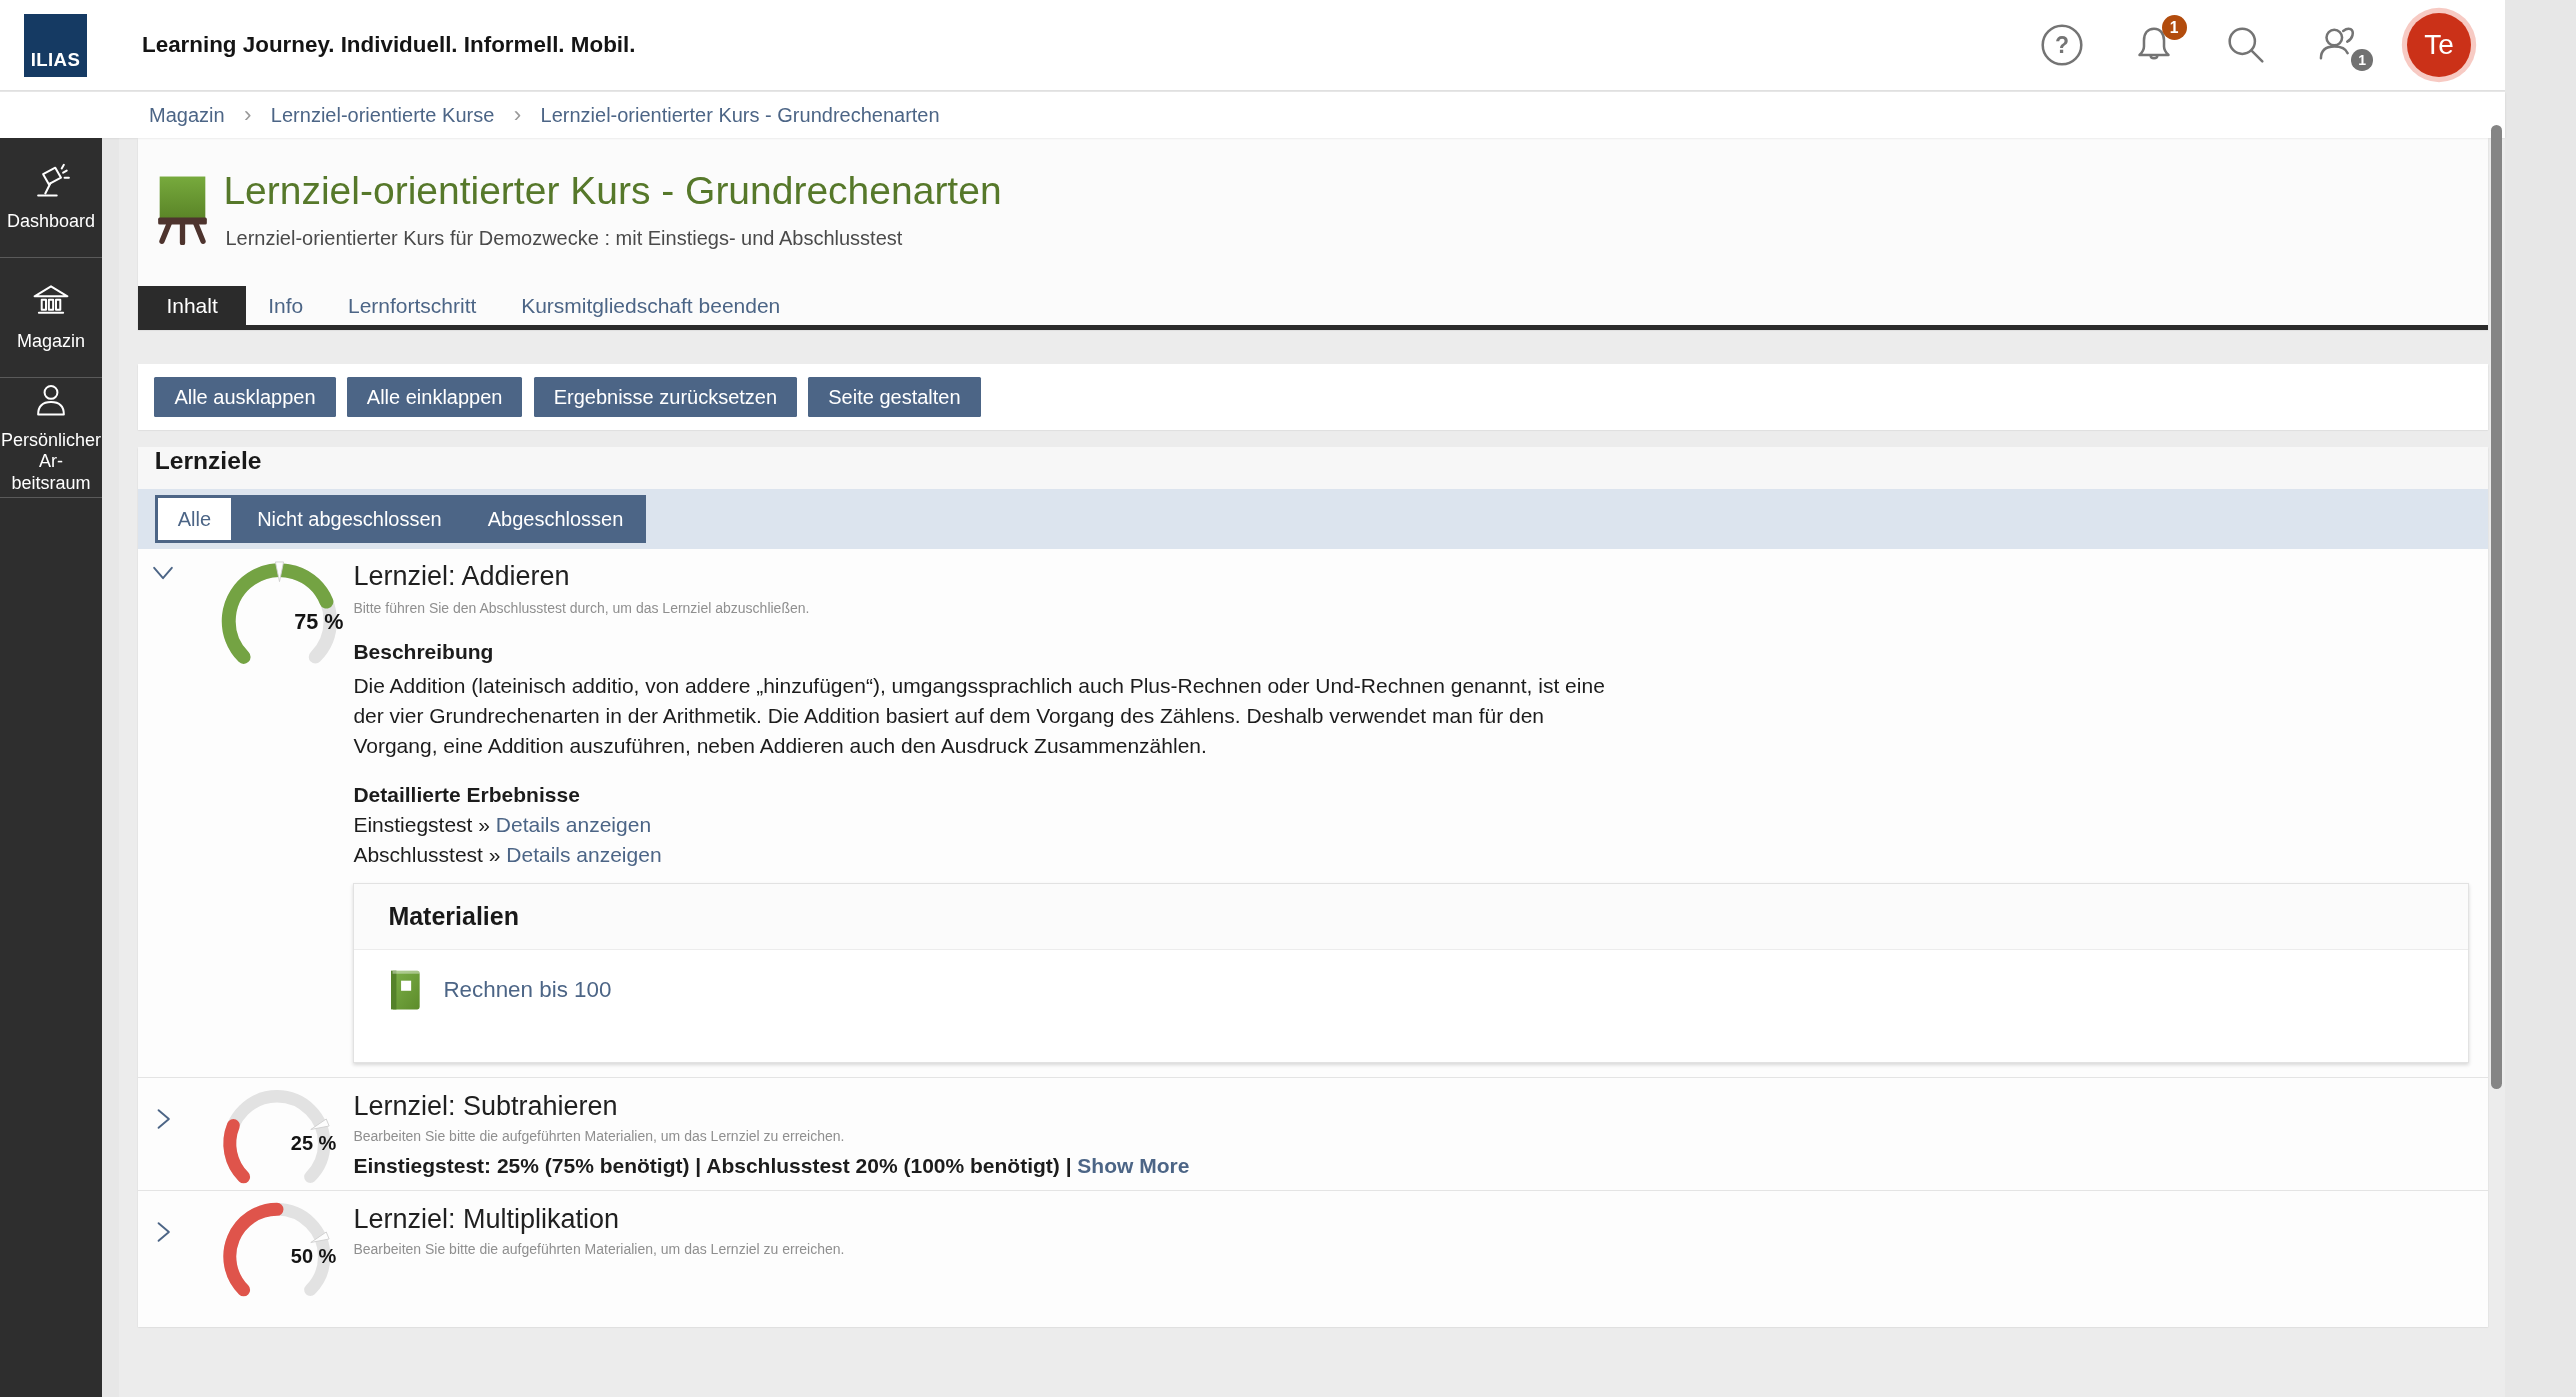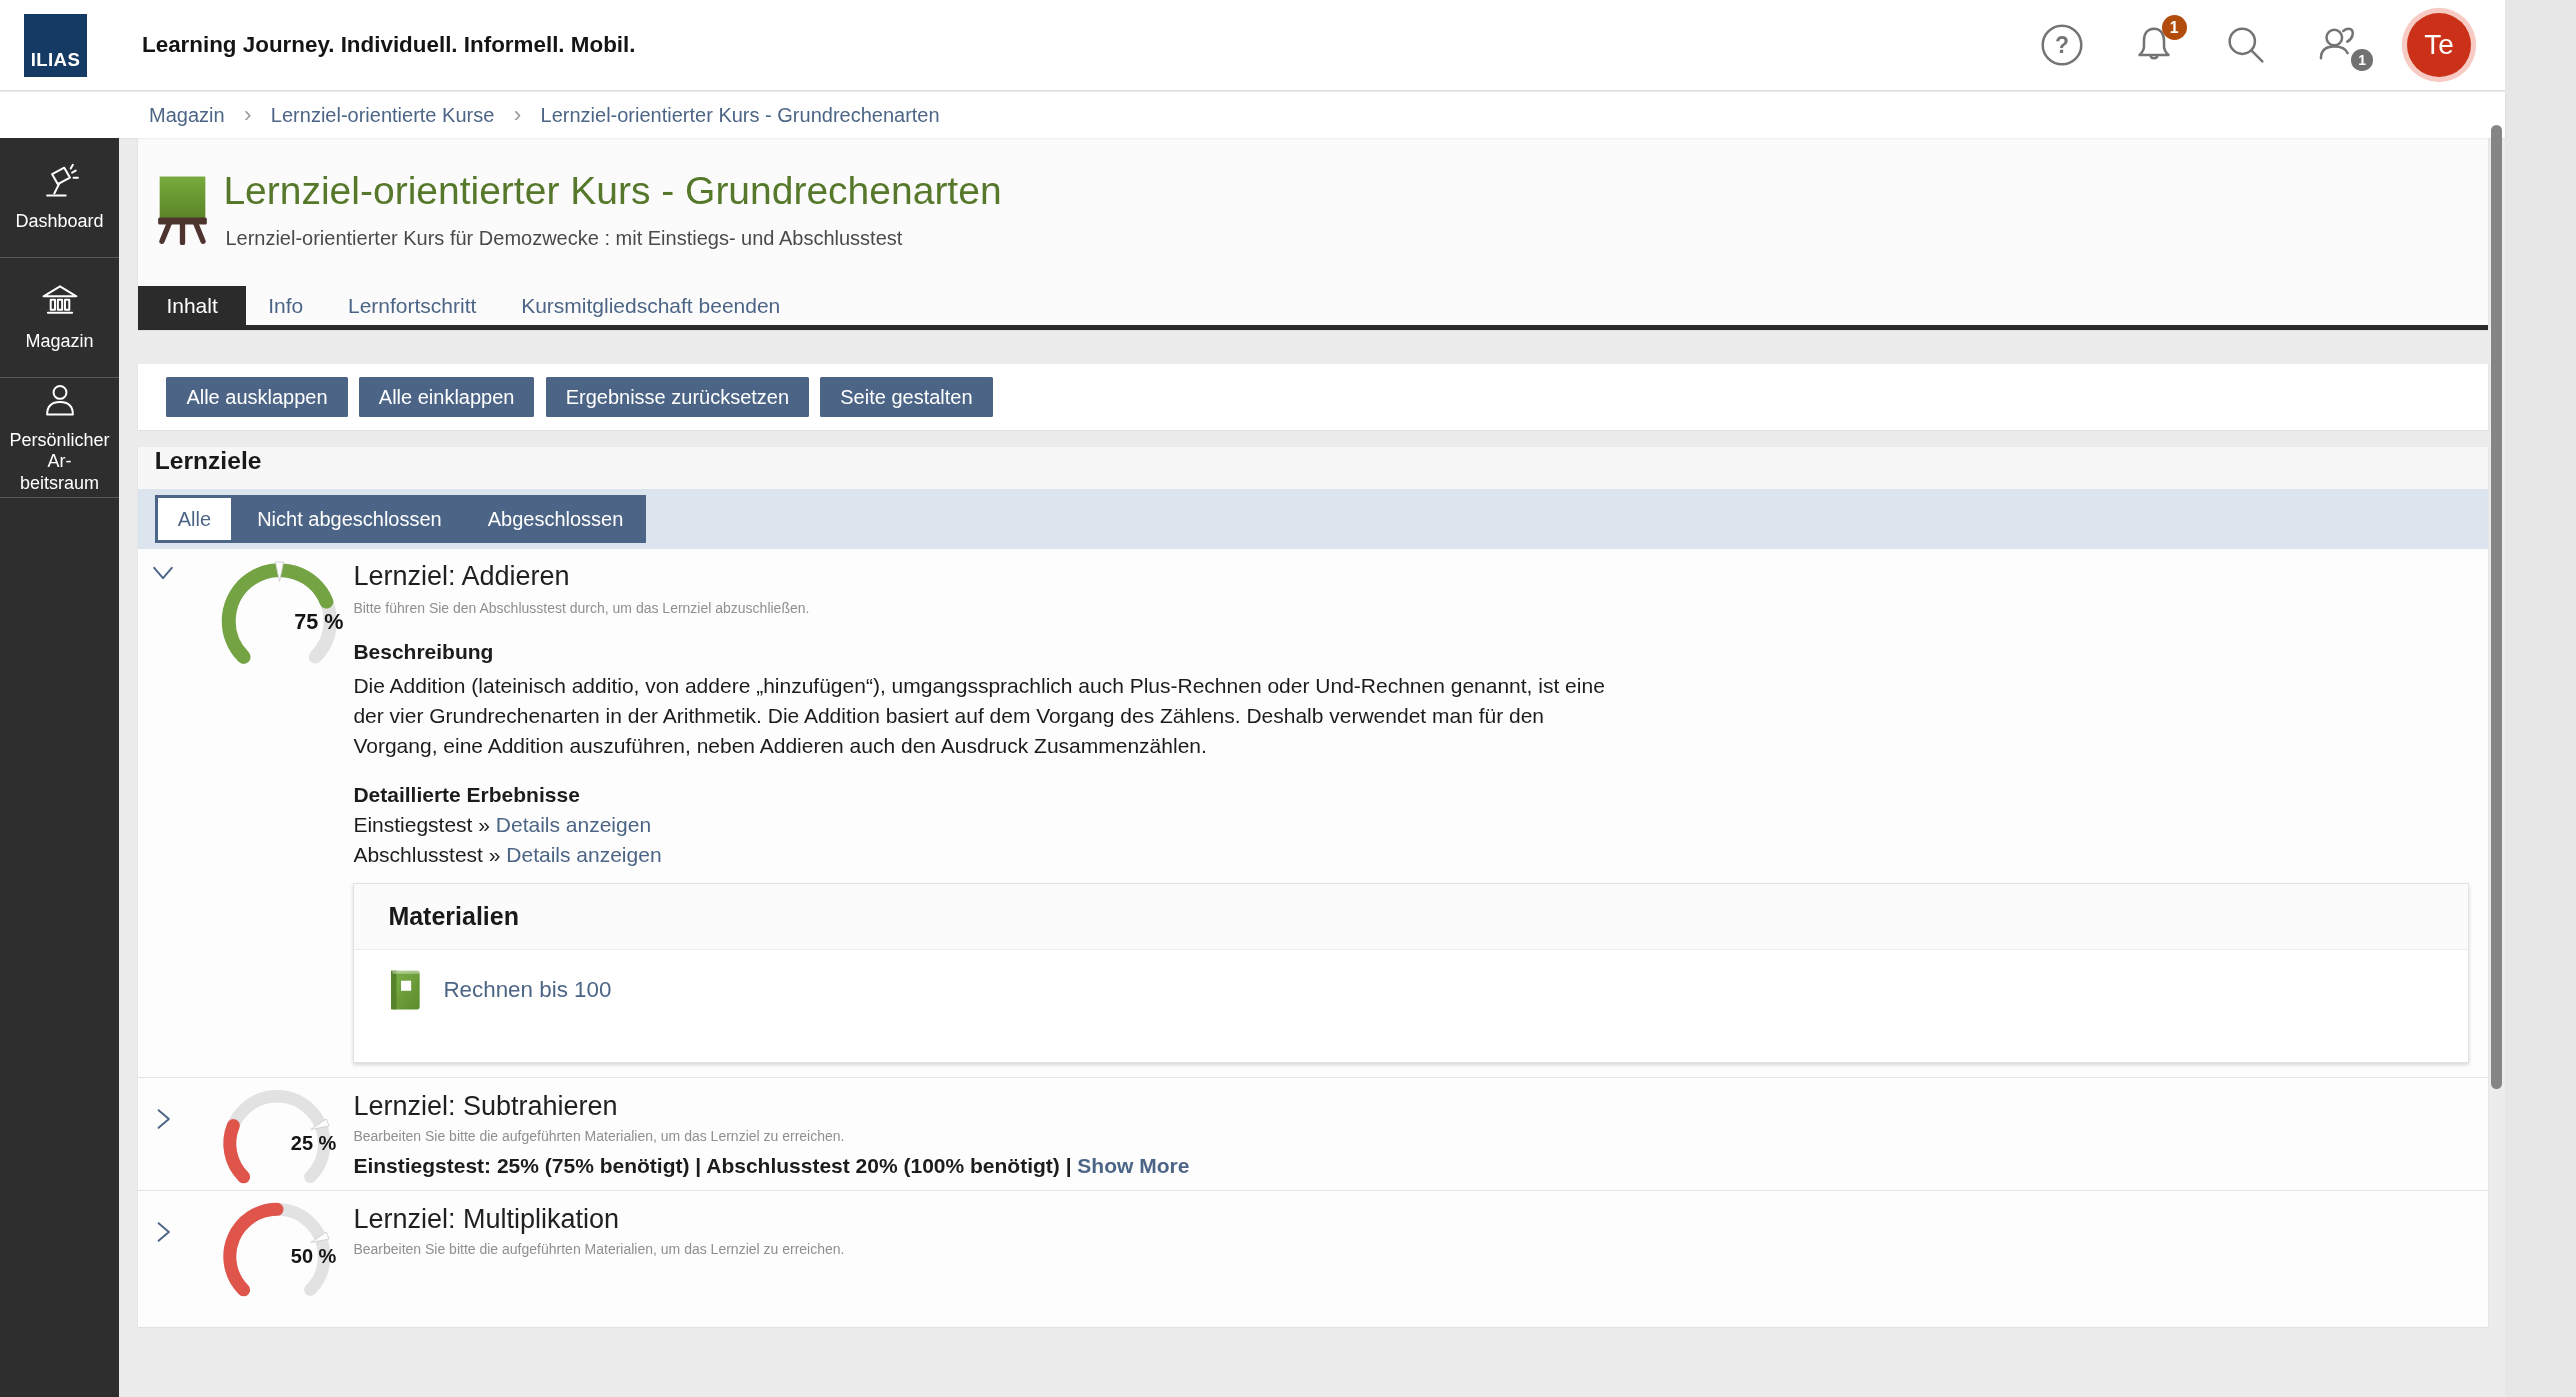--- a/index.html
+++ b/index.html
@@ -25,21 +25,21 @@
             color:#fff; font-size:28px; display:flex; align-items:center; justify-content:center; cursor:pointer; }
 
   
   .breadcrumb-bar { position:absolute; left:0; top:92px; width:2505px; height:46px; background:#fff;
                     display:flex; align-items:center; padding-left:149px; font-size:20px;
                     box-shadow:0 0.7px 2.2px rgba(0,0,0,.10); z-index:4; }
   .crumb { color:#4c6586; text-decoration:none; cursor:pointer; }
   .crumb-sep { color:#9a9a9a; margin:0 19.4px; font-size:22.4px; font-weight:300; }
 
   
-  .sidebar { position:absolute; left:0; top:138px; width:119px; height:1259px; background:#2e2e2e; z-index:3; }
+  .sidebar { position:absolute; left:0; top:138px; width:102px; height:1259px; background:#2e2e2e; z-index:3; }
   .side-item { height:120px; border-bottom:0.7px solid #5a5a5a; display:flex; flex-direction:column;
                align-items:center; justify-content:center; gap:9px; cursor:pointer; }
   .side-item svg { width:40px; height:40px; }
   .sb-stroke { stroke:#fff; stroke-width:2.8; fill:none; stroke-linecap:round; stroke-linejoin:round; }
   .side-label { font-size:18px; color:#fff; text-align:center; white-space:pre-line; line-height:1.18; }
 
   
   .main { position:absolute; left:119px; top:138px; width:2386px; height:1259px; background:#ececec; }
   .card { position:absolute; left:19.4px; width:2350px; box-shadow:0 0.7px 1.5px rgba(0,0,0,.13); }
 
@@ -48,21 +48,21 @@
   .course-icon { position:absolute; left:19.4px; top:37px; }
   .course-title { position:absolute; left:85px; top:31px; font-size:39px; font-weight:400; color:#56782a; }
   .course-sub { position:absolute; left:87px; top:89px; font-size:20px; color:#4a4a4a; }
   .tabs-row { position:absolute; left:0; right:0; bottom:0; height:44px; border-bottom:5.2px solid #2b2b2b;
               display:flex; align-items:stretch; }
   .tab { font-size:21px; color:#4c6586; padding:8.2px 22.4px 0 22.4px; cursor:pointer; }
   .tab.active { background:#2b2b2b; color:#fff; padding:8.2px 28px 0 28px; }
 
   
   .card-toolbar { top:226px; height:66px; background:#fff; display:flex; align-items:center;
-                  padding-left:28px; gap:11.2px; }
+                  padding-left:16px; gap:11.2px; }
   .btn { background:#4c6586; color:#fff; font-size:20px; padding:8.2px 20px; border:none;
          border-radius:1.5px; cursor:pointer; font-family:inherit; }
 
   
   .card-main { top:309px; height:880px; background:#fdfdfd; }
   .section-head { height:42px; background:#f7f7f7; display:flex; padding-left:16.4px; }
   .section-head h2 { font-size:24.6px; font-weight:700; color:#191919; }
   .filter-band { height:60px; background:#dce4ee; display:flex; align-items:center; padding-left:16.4px; }
   .seg-group { display:flex; background:#4c6586; align-items:flex-end; }
   .seg { color:#fff; font-size:20px; padding:12.7px 23px; cursor:pointer; }

